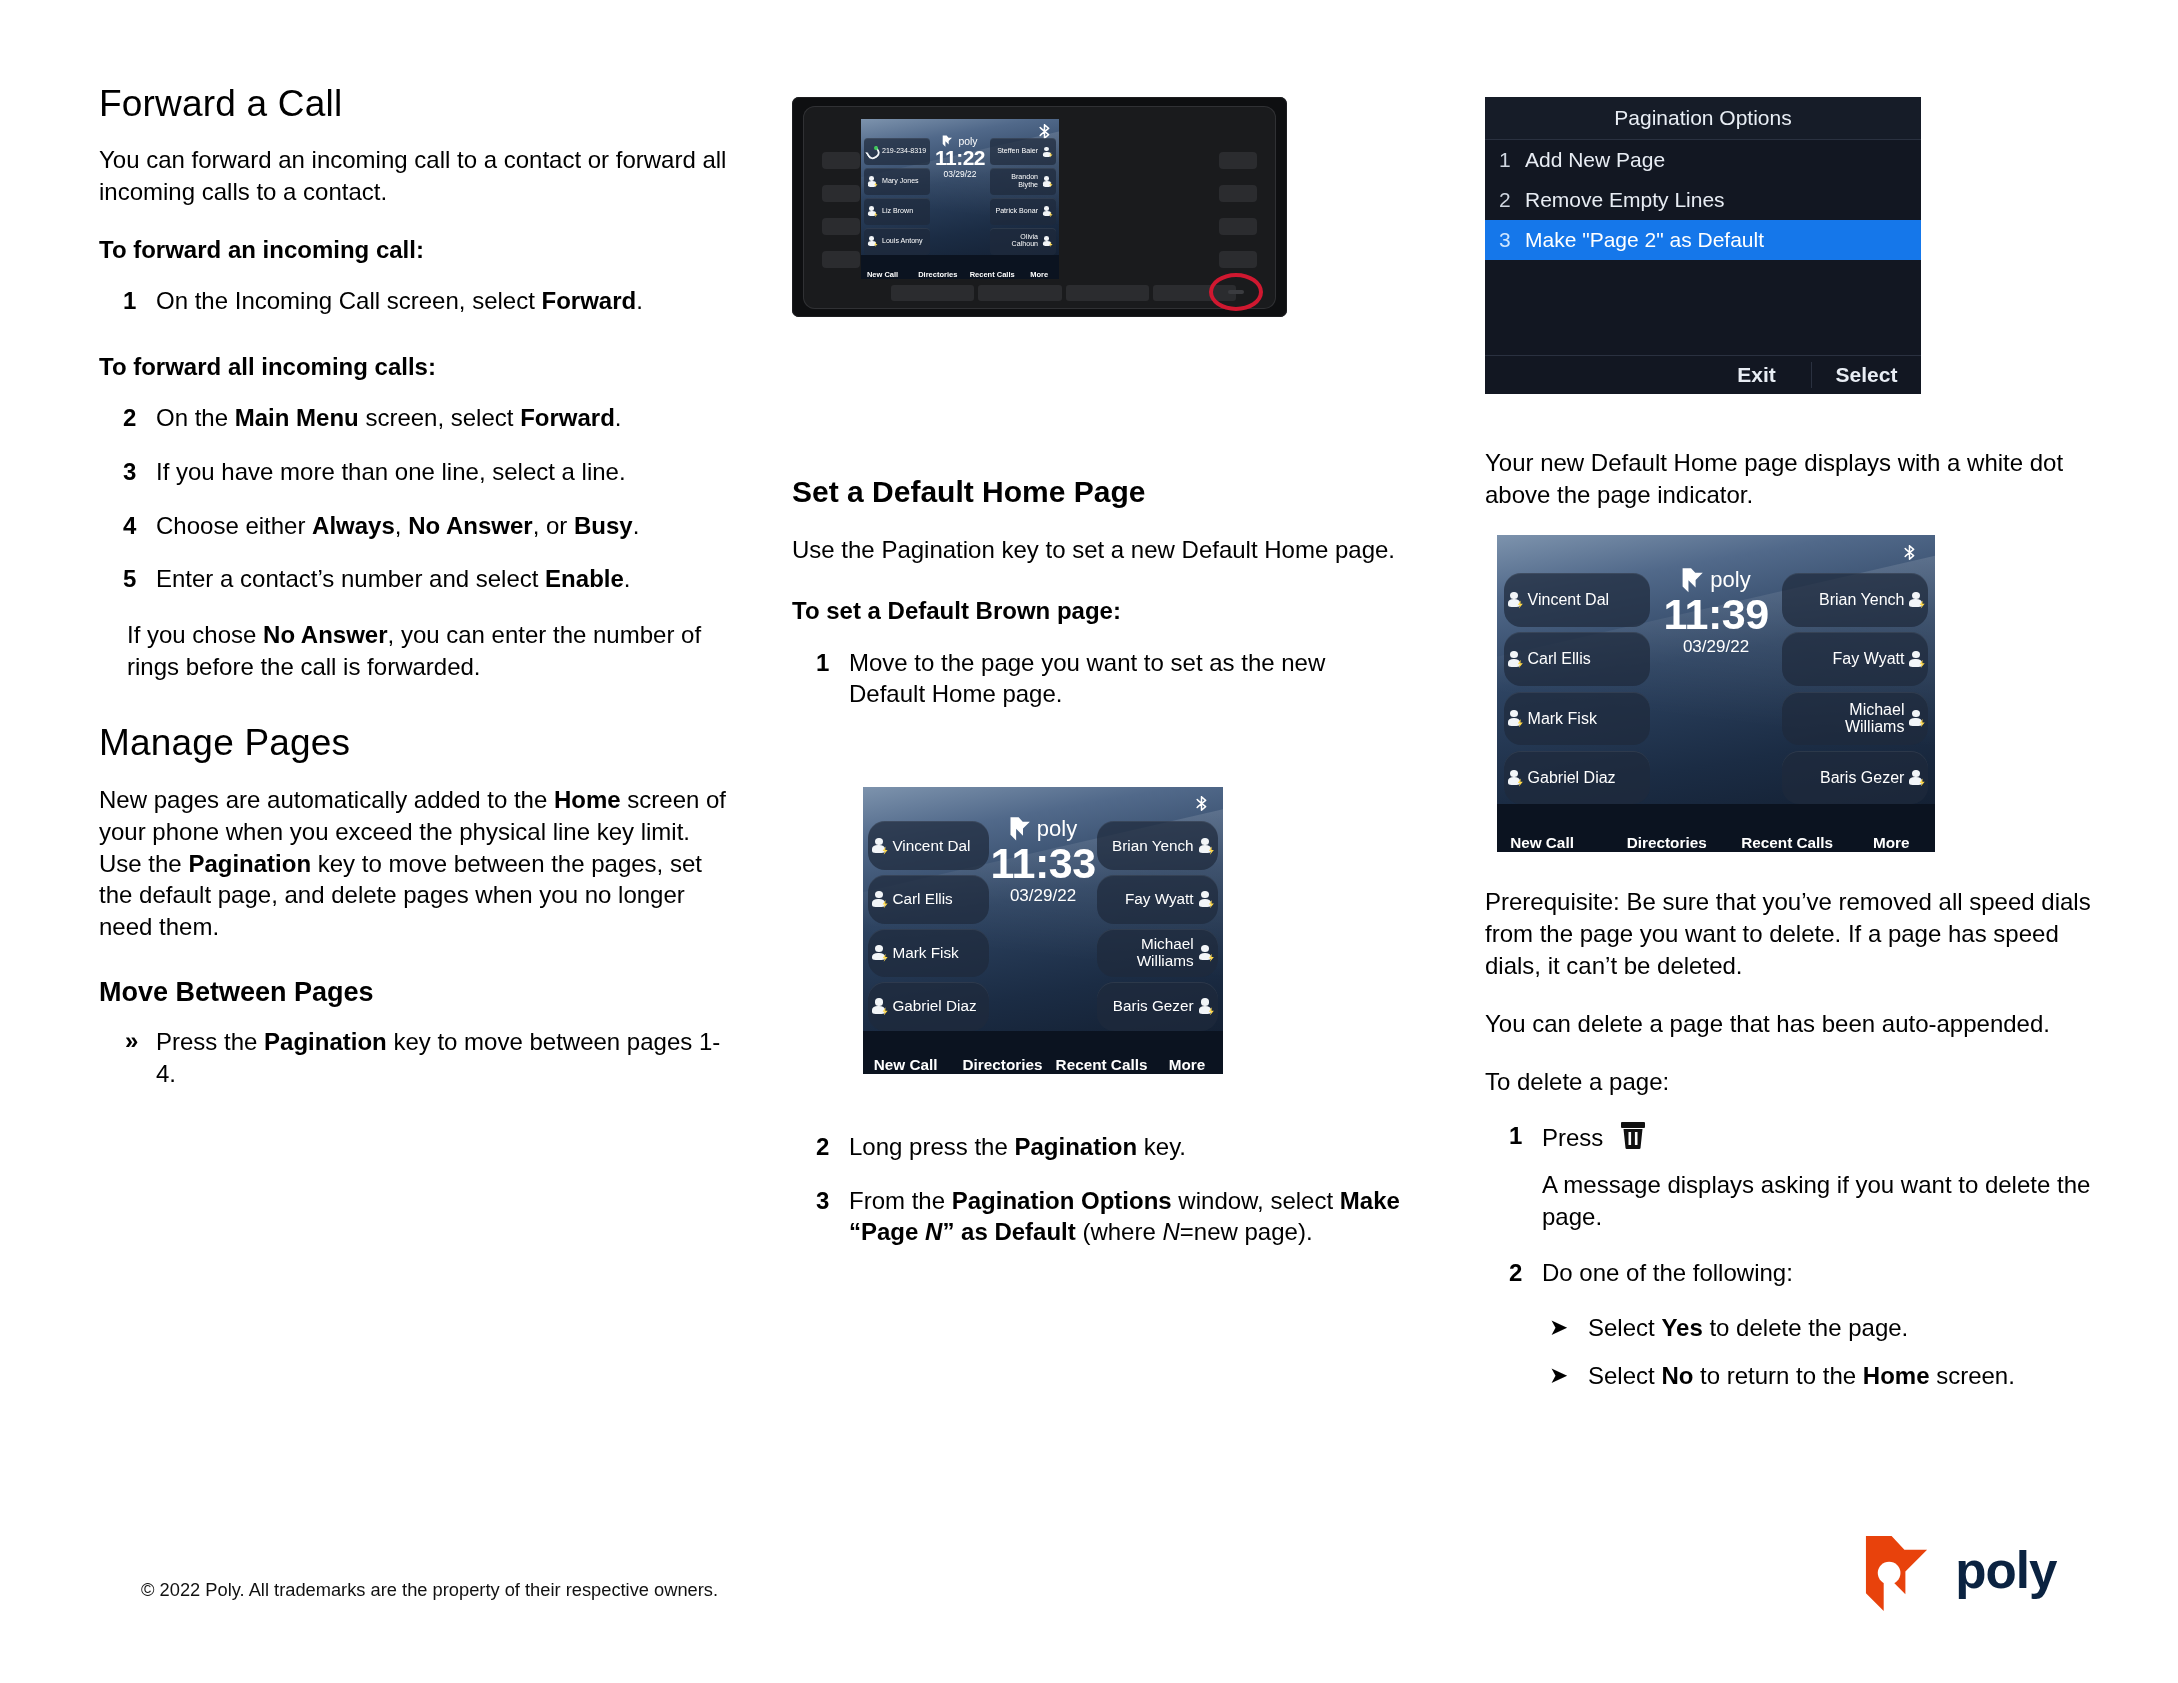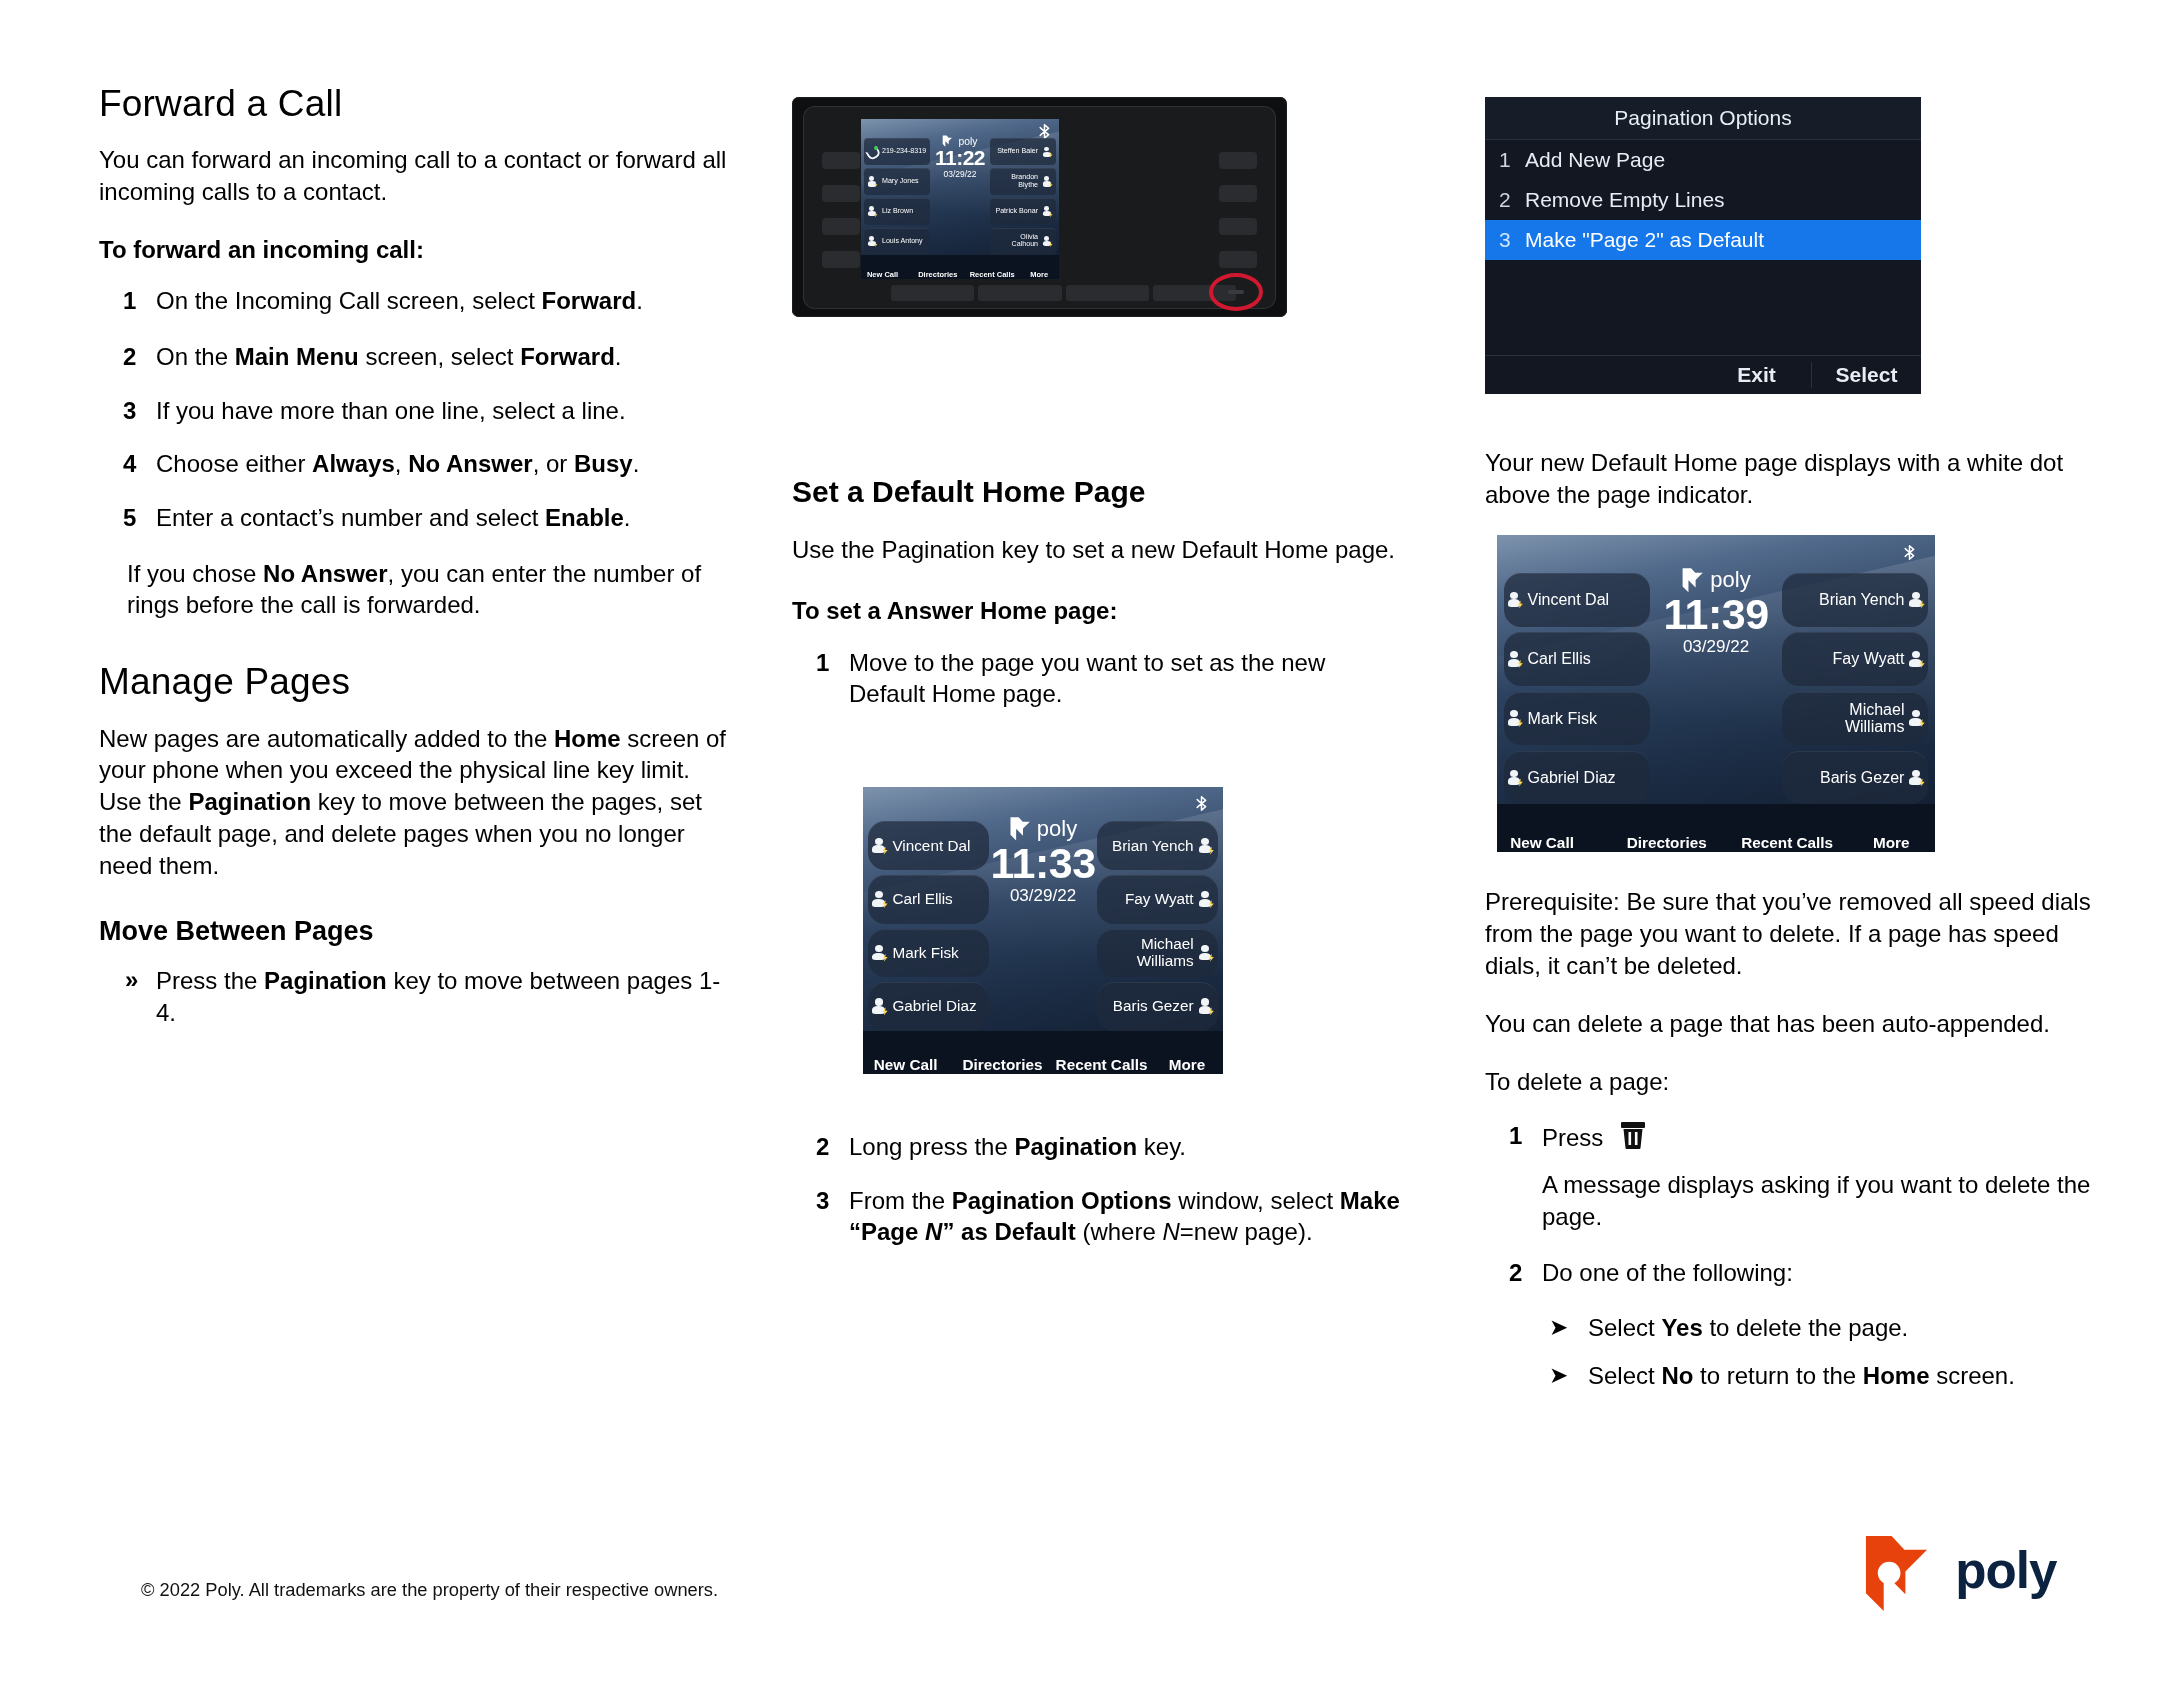--- a/index.html
+++ b/index.html
@@ -243,20 +243,21 @@
 
     <p class="lead">To forward an incoming call:</p>
 
     <ul class="ol">
       <li>
         <span class="num">1</span>
         <span>On the Incoming Call screen, select </span><b>Forward</b><span>.</span>
       </li>
     </ul>
 
+    <p class="lead" style="margin-top:34px;">To forward all incoming calls:</p>
 
     <ul class="ol">
       <li>
         <span class="num">2</span>
         <span>On the </span><b>Main Menu</b><span> screen, select </span><b>Forward</b><span>.</span>
       </li>
       <li>
         <span class="num">3</span>
         <span>If you have more than one line, select a line.</span>
       </li>
@@ -414,21 +415,21 @@
             <span>Recent Calls</span>
             <span>More</span>
           </div>
         </div>
     </div>
   </div>
 
   <div class="col" id="col-mid" style="top:475px;">
     <h2 class="sub" style="font-size:30px;margin-bottom:24px;">Set a Default Home Page</h2>
     <p class="body">Use the Pagination key to set a new Default Home page.</p>
-    <p class="lead" style="margin-top:30px;">To set a Answer Home page:</p>
+    <p class="lead" style="margin-top:30px;">To set a Default Brown page:</p>
     <ul class="ol" style="margin-bottom:10px;">
       <li>
         <span class="num">1</span>
         <span>Move to the page you want to set as the new Default Home page.</span>
       </li>
     </ul>
   </div>
 
   <div class="pscreen mid" id="screen-mid" style="position:absolute;left:863px;top:787px;width:360px;height:287px;">
       <div class="ridge"></div>

